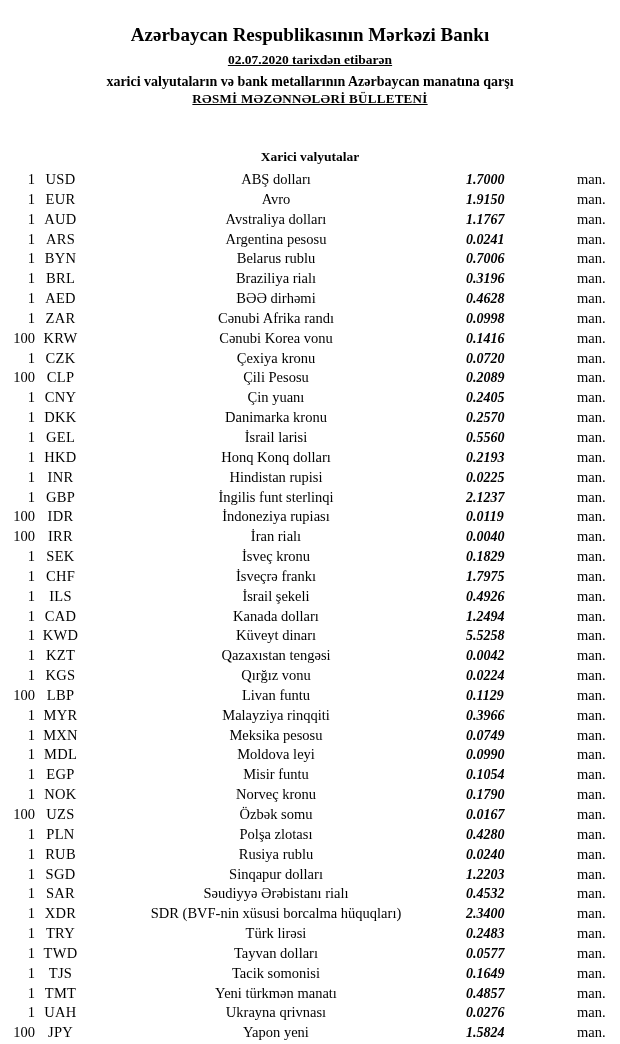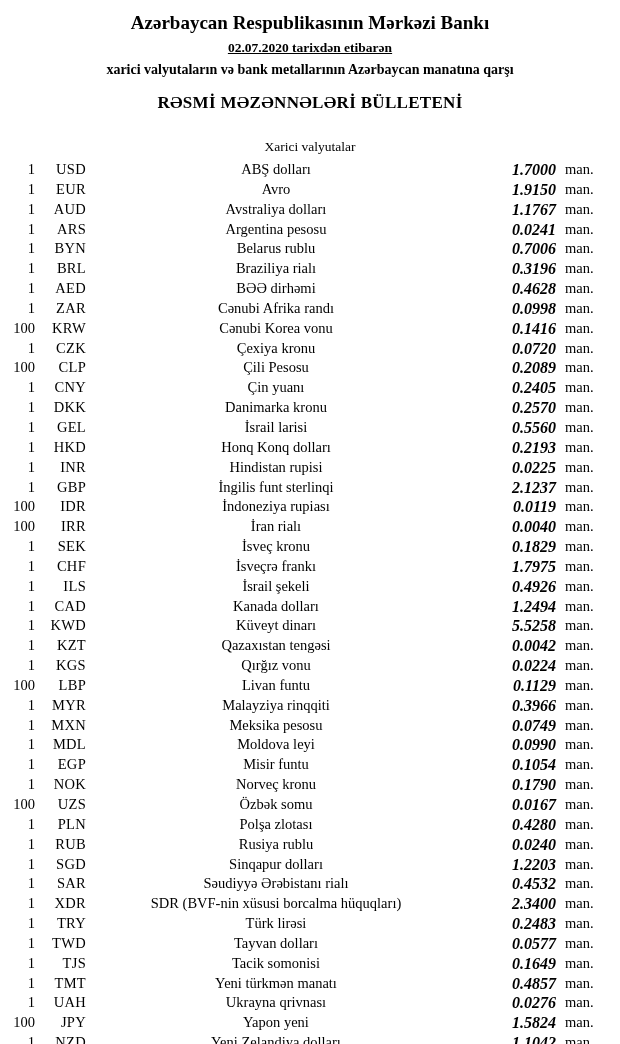--- a/index.html
+++ b/index.html
@@ -11,75 +11,76 @@
     height: 1044px;
     overflow: hidden;
     color: #000000;
     font-family: "Liberation Serif", "DejaVu Serif", serif;
   }
   .page {
     width: 620px;
     height: 1044px;
     background: #ffffff;
   }
-  header { text-align: center; padding-top: 12px; }
+  header { text-align: center; padding-top: 24px; }
   .title {
     font-size: 19px;
     font-weight: bold;
     line-height: 22px;
   }
   .date-line {
     margin-top: 6px;
     font-size: 13.5px;
     font-weight: bold;
     line-height: 16px;
     text-decoration: underline;
   }
   .subtitle {
     margin-top: 5px;
     font-size: 14px;
     font-weight: bold;
     line-height: 17px;
   }
   .bulletin {
-    margin-top: 16px;
-    font-size: 17px;
+    margin-top: 0;
+    font-size: 13px;
     font-weight: bold;
     letter-spacing: 0.3px;
     line-height: 18px;
+    text-decoration: underline;
   }
   .section-title {
-    margin-top: 27px;
+    margin-top: 41px;
     text-align: center;
     font-size: 13.5px;
-    font-weight: normal;
+    font-weight: bold;
     line-height: 16px;
   }
   .rates-table {
     margin-top: 5px;
     width: 620px;
   }
   .row {
     display: grid;
     grid-template-columns: 35px 51px 1fr 90px 64px;
     height: 19.85px;
     line-height: 19.85px;
     font-size: 14.5px;
     white-space: nowrap;
   }
   .qty  { text-align: right; }
-  .code { text-align: right; letter-spacing: 0.3px; }
+  .code { text-align: center; letter-spacing: 0.3px; }
   .name { text-align: center; overflow: hidden; }
   .rate {
-    text-align: right;
+    text-align: left;
     font-weight: bold;
     font-style: italic;
-    font-size: 16px;
-  }
-  .unit { text-align: left; padding-left: 9px; }
+    font-size: 14px;
+  }
+  .unit { text-align: left; padding-left: 9px; margin-left: 12px; }
 </style>
 </head>
 <body>
 
 <div class="page">
 
   <header>
     <div class="title">Azərbaycan Respublikasının Mərkəzi Bankı</div>
     <div class="date-line">02.07.2020 tarixdən etibarən</div>
     <div class="subtitle">xarici valyutaların və bank metallarının Azərbaycan manatına qarşı</div>

